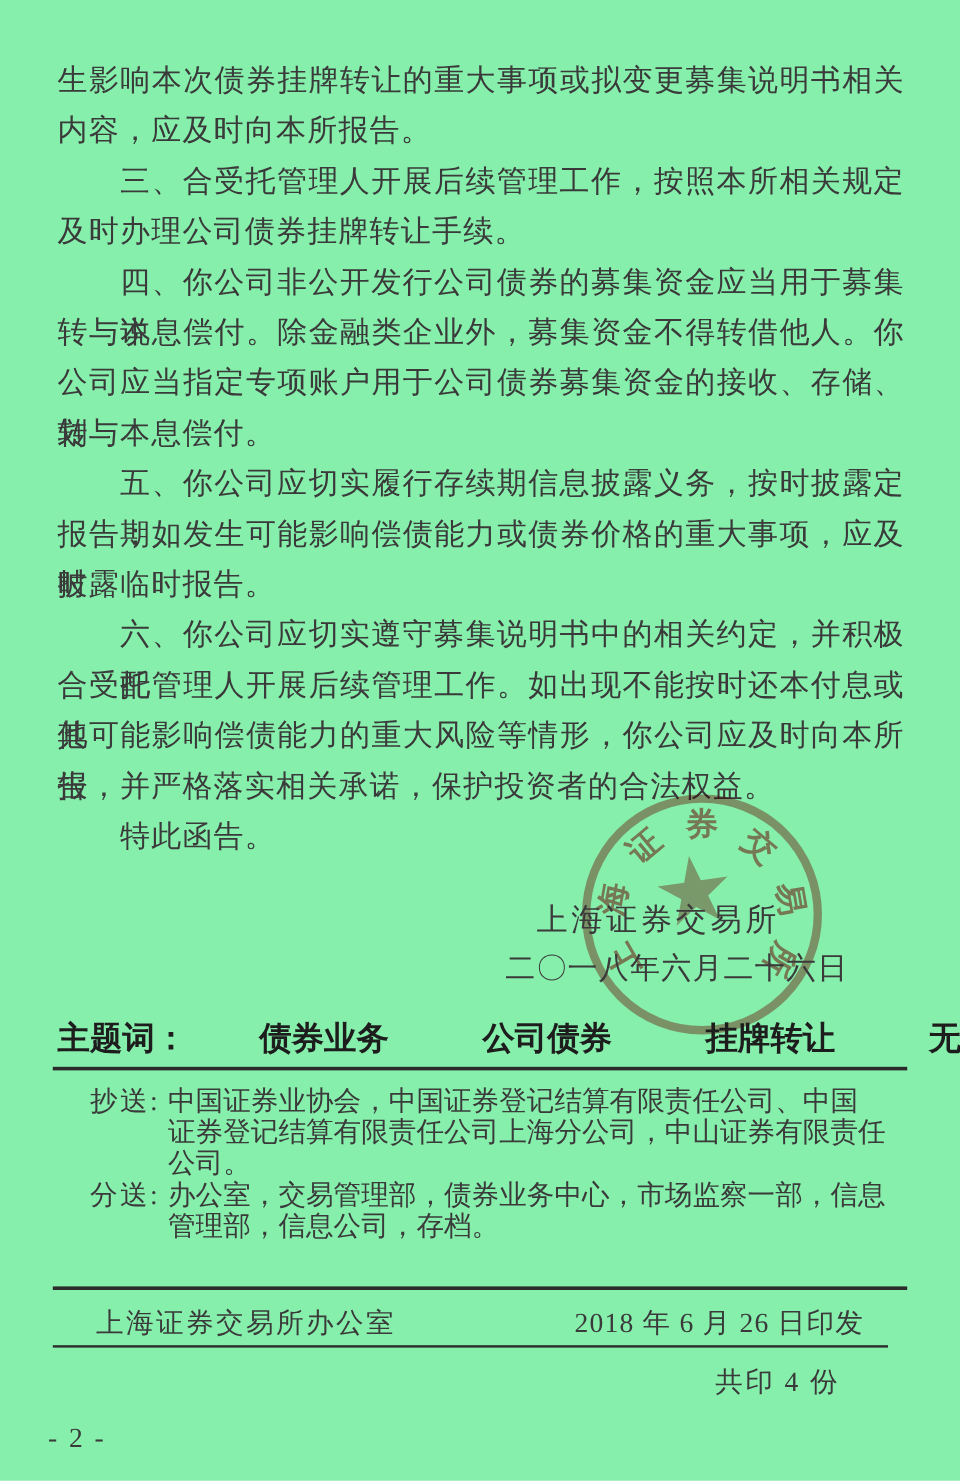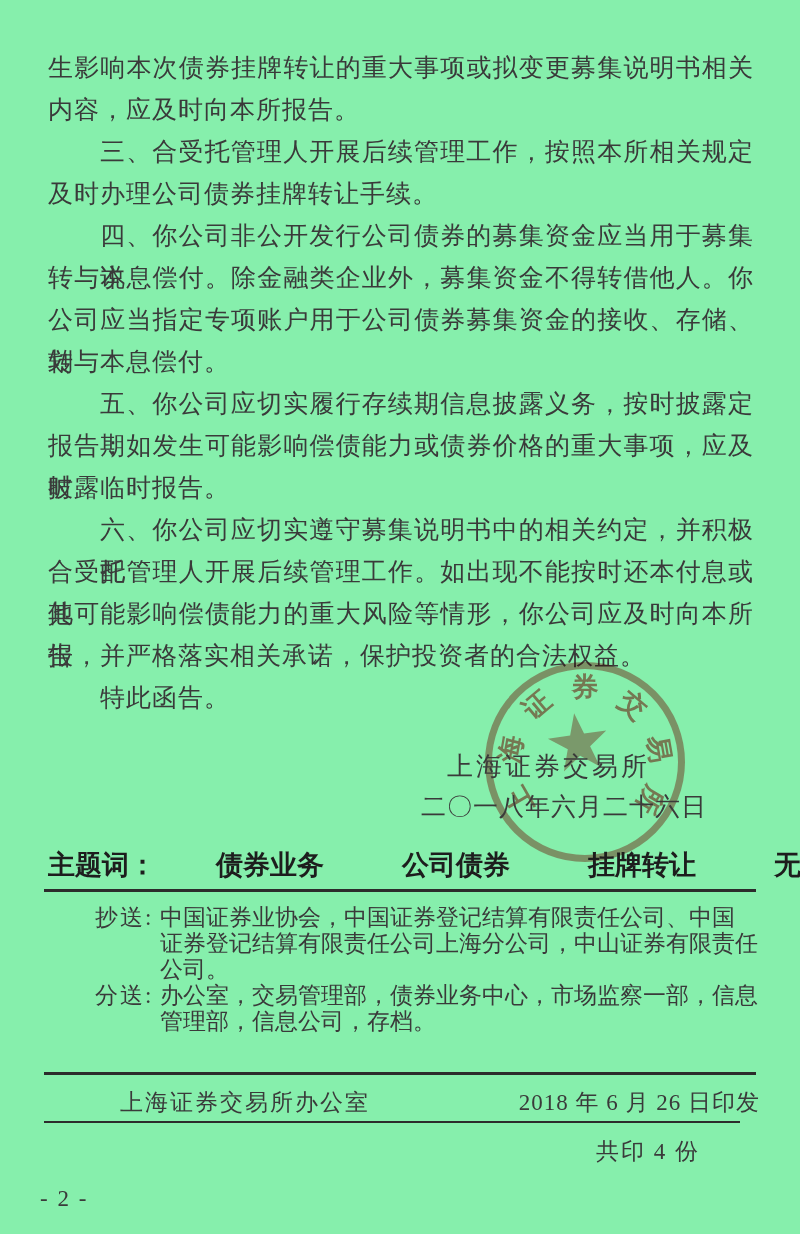--- a/index.html
+++ b/index.html
@@ -64,30 +64,30 @@
   }
   .keywords .kw-label { margin-right:12px; }
   .keywords .kw-term  { margin-right:30px;margin-left:48px; }
   .keywords .kw-term:last-child { margin-right:0; }
   .rule-1 { position:absolute; left:44px; top:889px; width:712px; height:3px; background:#2c2c2c; }
   
   .dist {
     position:absolute; left:75px; top:905px; width:690px;
     font-size:23px; line-height:26px; color:#3a3a3a;
   }
-  .dist-row { display:flex;margin-left:20px; }
+  .dist-row { display:flex; }
   .dist-label { width:65px; flex:0 0 65px; letter-spacing:2px; }
   .dist-lines { flex:1; }
   .dist-lines .dline { white-space:nowrap; }
   .rule-2 { position:absolute; left:44px; top:1072px; width:712px; height:3px; background:#2c2c2c; }
   
   .footer-row {
     position:absolute; left:80px; top:1087px; width:640px;
     display:flex; justify-content:space-between;
-    font-size:23px; color:#3a3a3a; white-space:nowrap;margin-left:40px;
+    font-size:23px; color:#3a3a3a; white-space:nowrap;
   }
   .footer-office { letter-spacing:2px; }
   .footer-date   { letter-spacing:1px; }
   .rule-3 { position:absolute; left:44px; top:1121px; width:696px; height:2px; background:#2c2c2c; }
   .copies {
     position:absolute; top:1136px; right:100px;
     font-size:23px; letter-spacing:2px; color:#3a3a3a; white-space:nowrap;
   }
   .page-num {
     position:absolute; left:40px; top:1186px;

